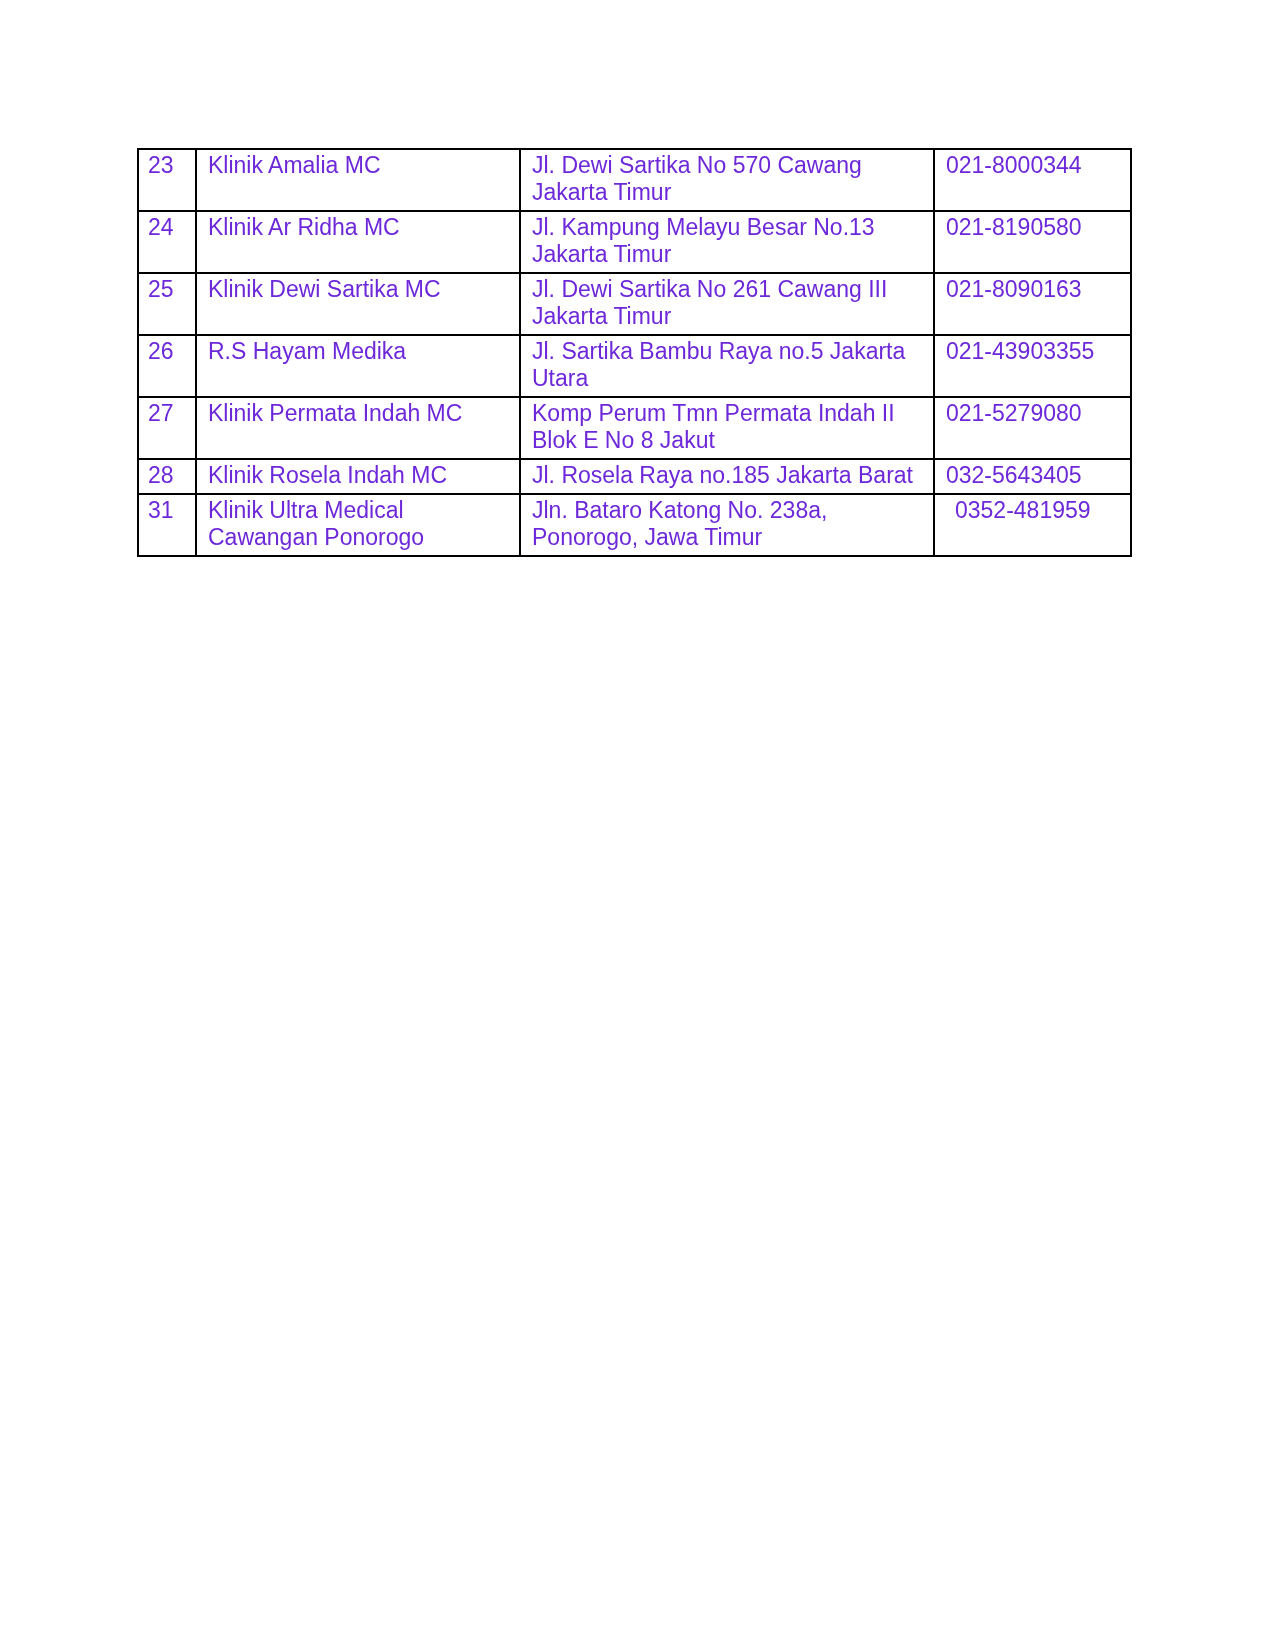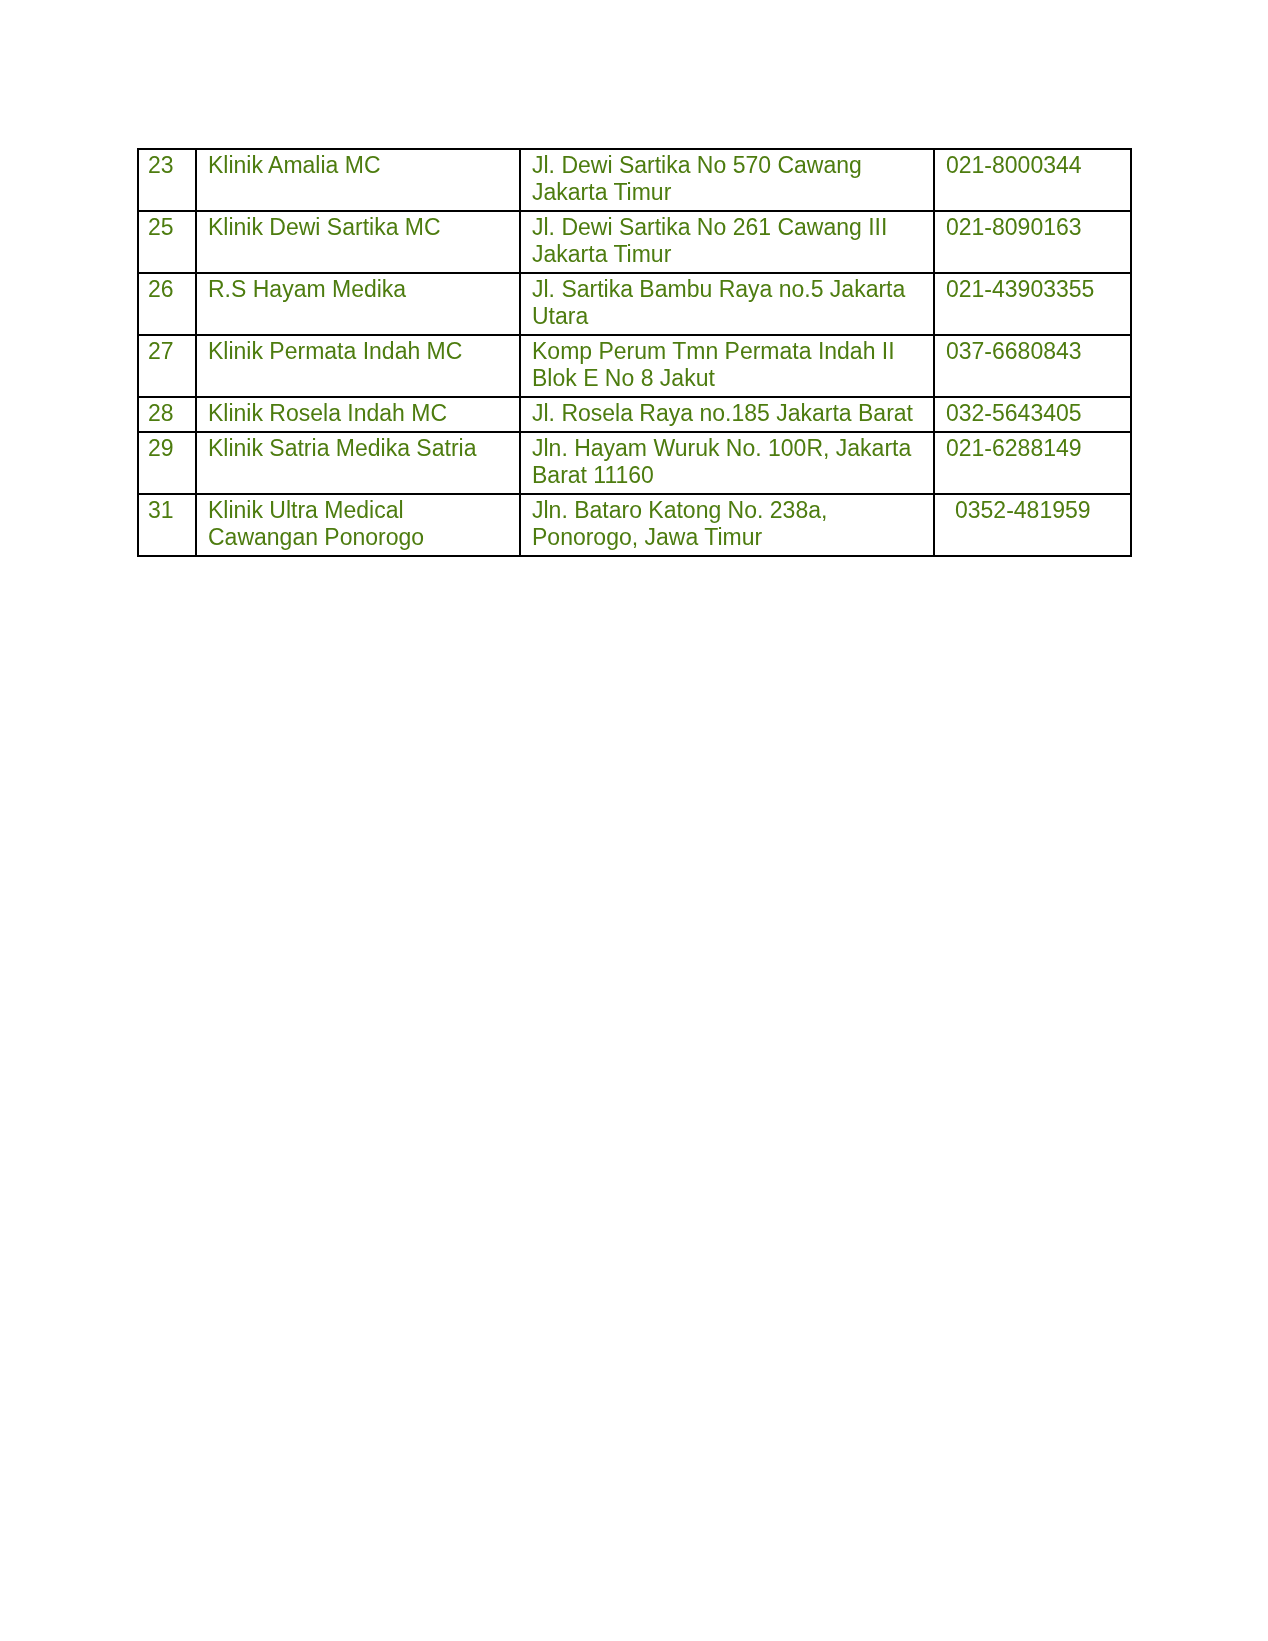--- a/index.html
+++ b/index.html
@@ -19,21 +19,21 @@
   .table-wrap {
     position: absolute;
     left: 137px;
     top: 148px;
     width: 993px;
   }
   table.clinic-table {
     border-collapse: collapse;
     table-layout: fixed;
     width: 100%;
-    color: #4d7c0f;
+    color: #6d28d9;
   }
   table.clinic-table col.c-no      { width: 58px; }
   table.clinic-table col.c-name    { width: 324px; }
   table.clinic-table col.c-address { width: 414px; }
   table.clinic-table col.c-phone   { width: 197px; }
   table.clinic-table td {
     border: 2px solid #000000;
     vertical-align: top;
     padding: 2px 6px 4px 11px;
     font-size: 23px;
@@ -58,52 +58,52 @@
       </colgroup>
       <tbody>
           <tr>
             <td class="cell cell-no">23</td>
             <td class="cell cell-name">Klinik Amalia MC</td>
             <td class="cell cell-address">Jl. Dewi Sartika No 570 Cawang
 Jakarta Timur</td>
             <td class="cell cell-phone">021-8000344</td>
           </tr>
           <tr>
+            <td class="cell cell-no">24</td>
+            <td class="cell cell-name">Klinik Ar Ridha MC</td>
+            <td class="cell cell-address">Jl. Kampung Melayu Besar No.13
+Jakarta Timur</td>
+            <td class="cell cell-phone">021-8190580</td>
+          </tr>
+          <tr>
             <td class="cell cell-no">25</td>
             <td class="cell cell-name">Klinik Dewi Sartika MC</td>
             <td class="cell cell-address">Jl. Dewi Sartika No 261 Cawang III
 Jakarta Timur</td>
             <td class="cell cell-phone">021-8090163</td>
           </tr>
           <tr>
             <td class="cell cell-no">26</td>
             <td class="cell cell-name">R.S Hayam Medika</td>
             <td class="cell cell-address">Jl. Sartika Bambu Raya no.5 Jakarta
 Utara</td>
             <td class="cell cell-phone">021-43903355</td>
           </tr>
           <tr>
             <td class="cell cell-no">27</td>
             <td class="cell cell-name">Klinik Permata Indah MC</td>
             <td class="cell cell-address">Komp Perum Tmn Permata Indah II
 Blok E No 8 Jakut</td>
-            <td class="cell cell-phone">037-6680843</td>
+            <td class="cell cell-phone">021-5279080</td>
           </tr>
           <tr>
             <td class="cell cell-no">28</td>
             <td class="cell cell-name">Klinik Rosela Indah MC</td>
             <td class="cell cell-address">Jl. Rosela Raya no.185 Jakarta Barat</td>
             <td class="cell cell-phone">032-5643405</td>
-          </tr>
-          <tr>
-            <td class="cell cell-no">29</td>
-            <td class="cell cell-name">Klinik Satria Medika Satria</td>
-            <td class="cell cell-address">Jln. Hayam Wuruk No. 100R, Jakarta
-Barat 11160</td>
-            <td class="cell cell-phone">021-6288149</td>
           </tr>
           <tr>
             <td class="cell cell-no">31</td>
             <td class="cell cell-name">Klinik Ultra Medical
 Cawangan Ponorogo</td>
             <td class="cell cell-address">Jln. Bataro Katong No. 238a,
 Ponorogo, Jawa Timur</td>
             <td class="cell cell-phone phone-indent">0352-481959</td>
           </tr>
         </tbody>

